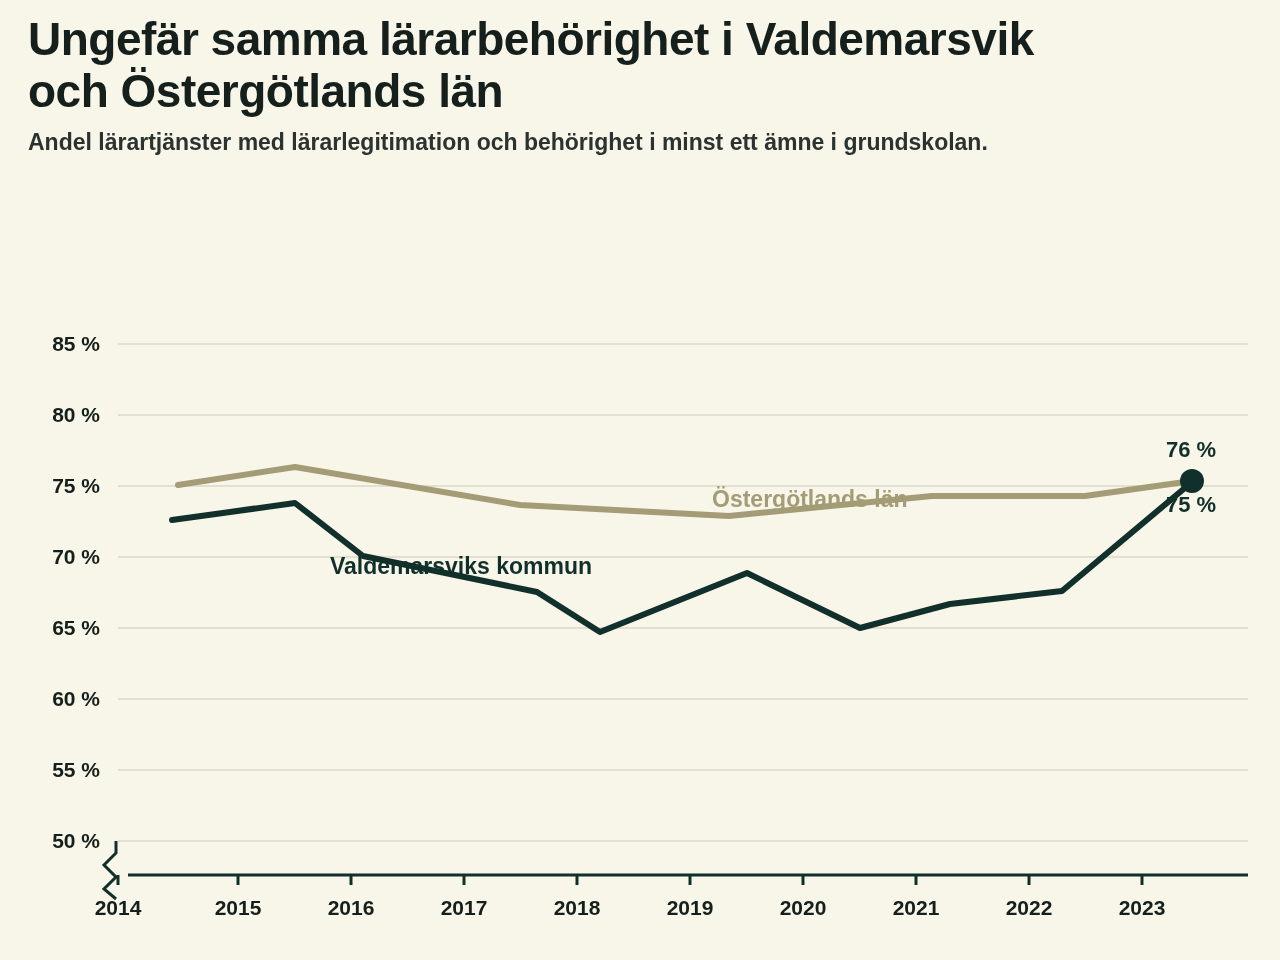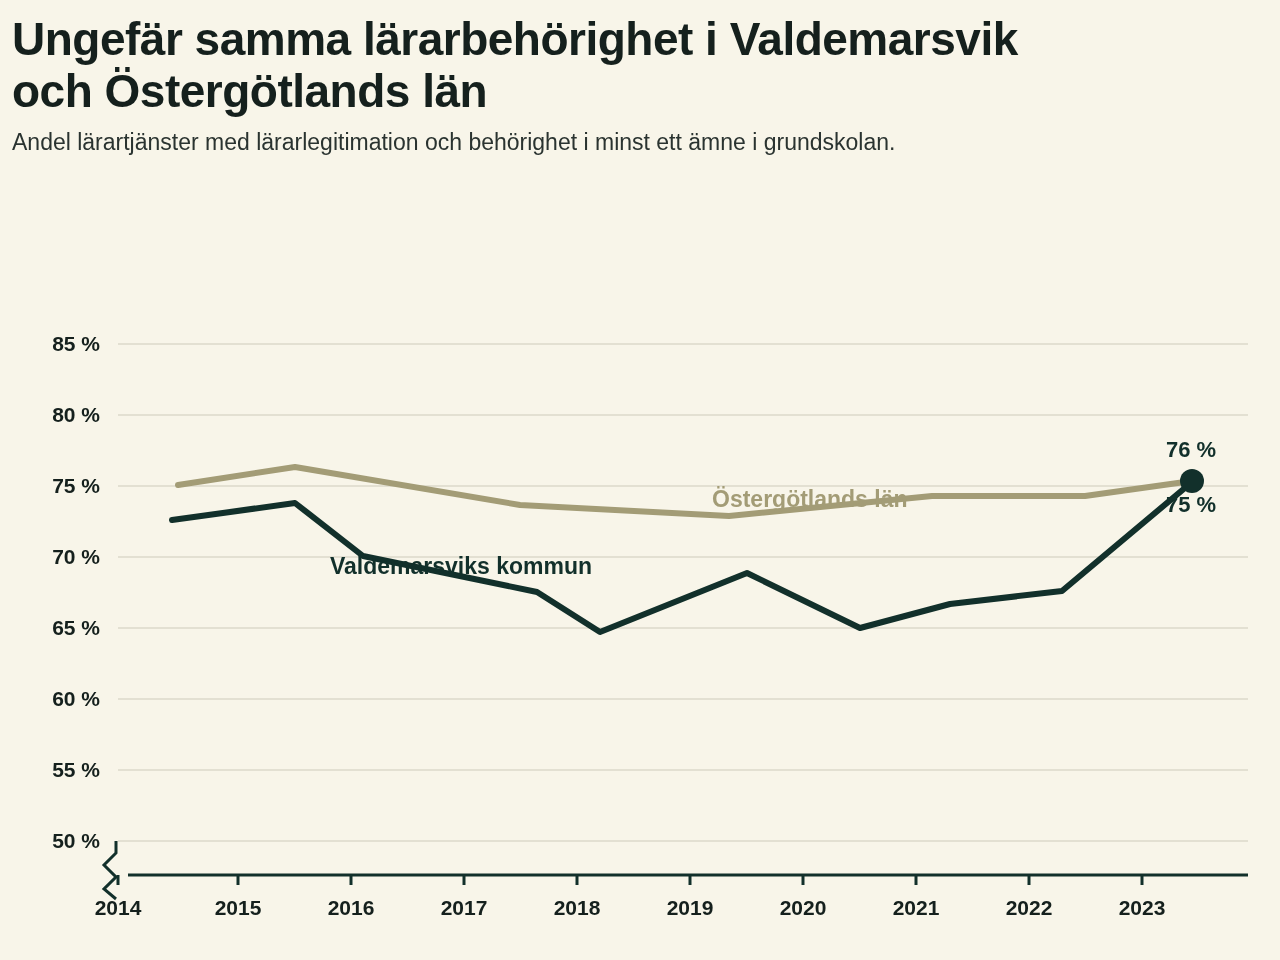--- a/index.html
+++ b/index.html
@@ -12,35 +12,35 @@
     background: #f8f5e9;
     font-family: "Liberation Sans", sans-serif;
     color: #12302b;
     overflow: hidden;
   }
   .page {
     position: relative;
     width: 1064px;
     height: 960px;
     box-sizing: border-box;
-    padding: 14px 28px 0 12px;
+    padding: 14px 28px 0 28px;
   }
   .title {
     font-size: 46px;
     line-height: 1.12;
     font-weight: 700;
     letter-spacing: -0.5px;
     color: #15201d;
     margin: 0 0 10px 0;
     max-width: 1060px;
   }
   .subtitle {
     font-size: 23px;
     line-height: 1.35;
-    font-weight: 400;
+    font-weight: 700;
     color: #2a3330;
     margin: 0;
     max-width: 1250px;
   }
   .chart-wrap {
     position: absolute;
     left: 0;
     top: 287px;
     width: 1280px;
     height: 660px;

